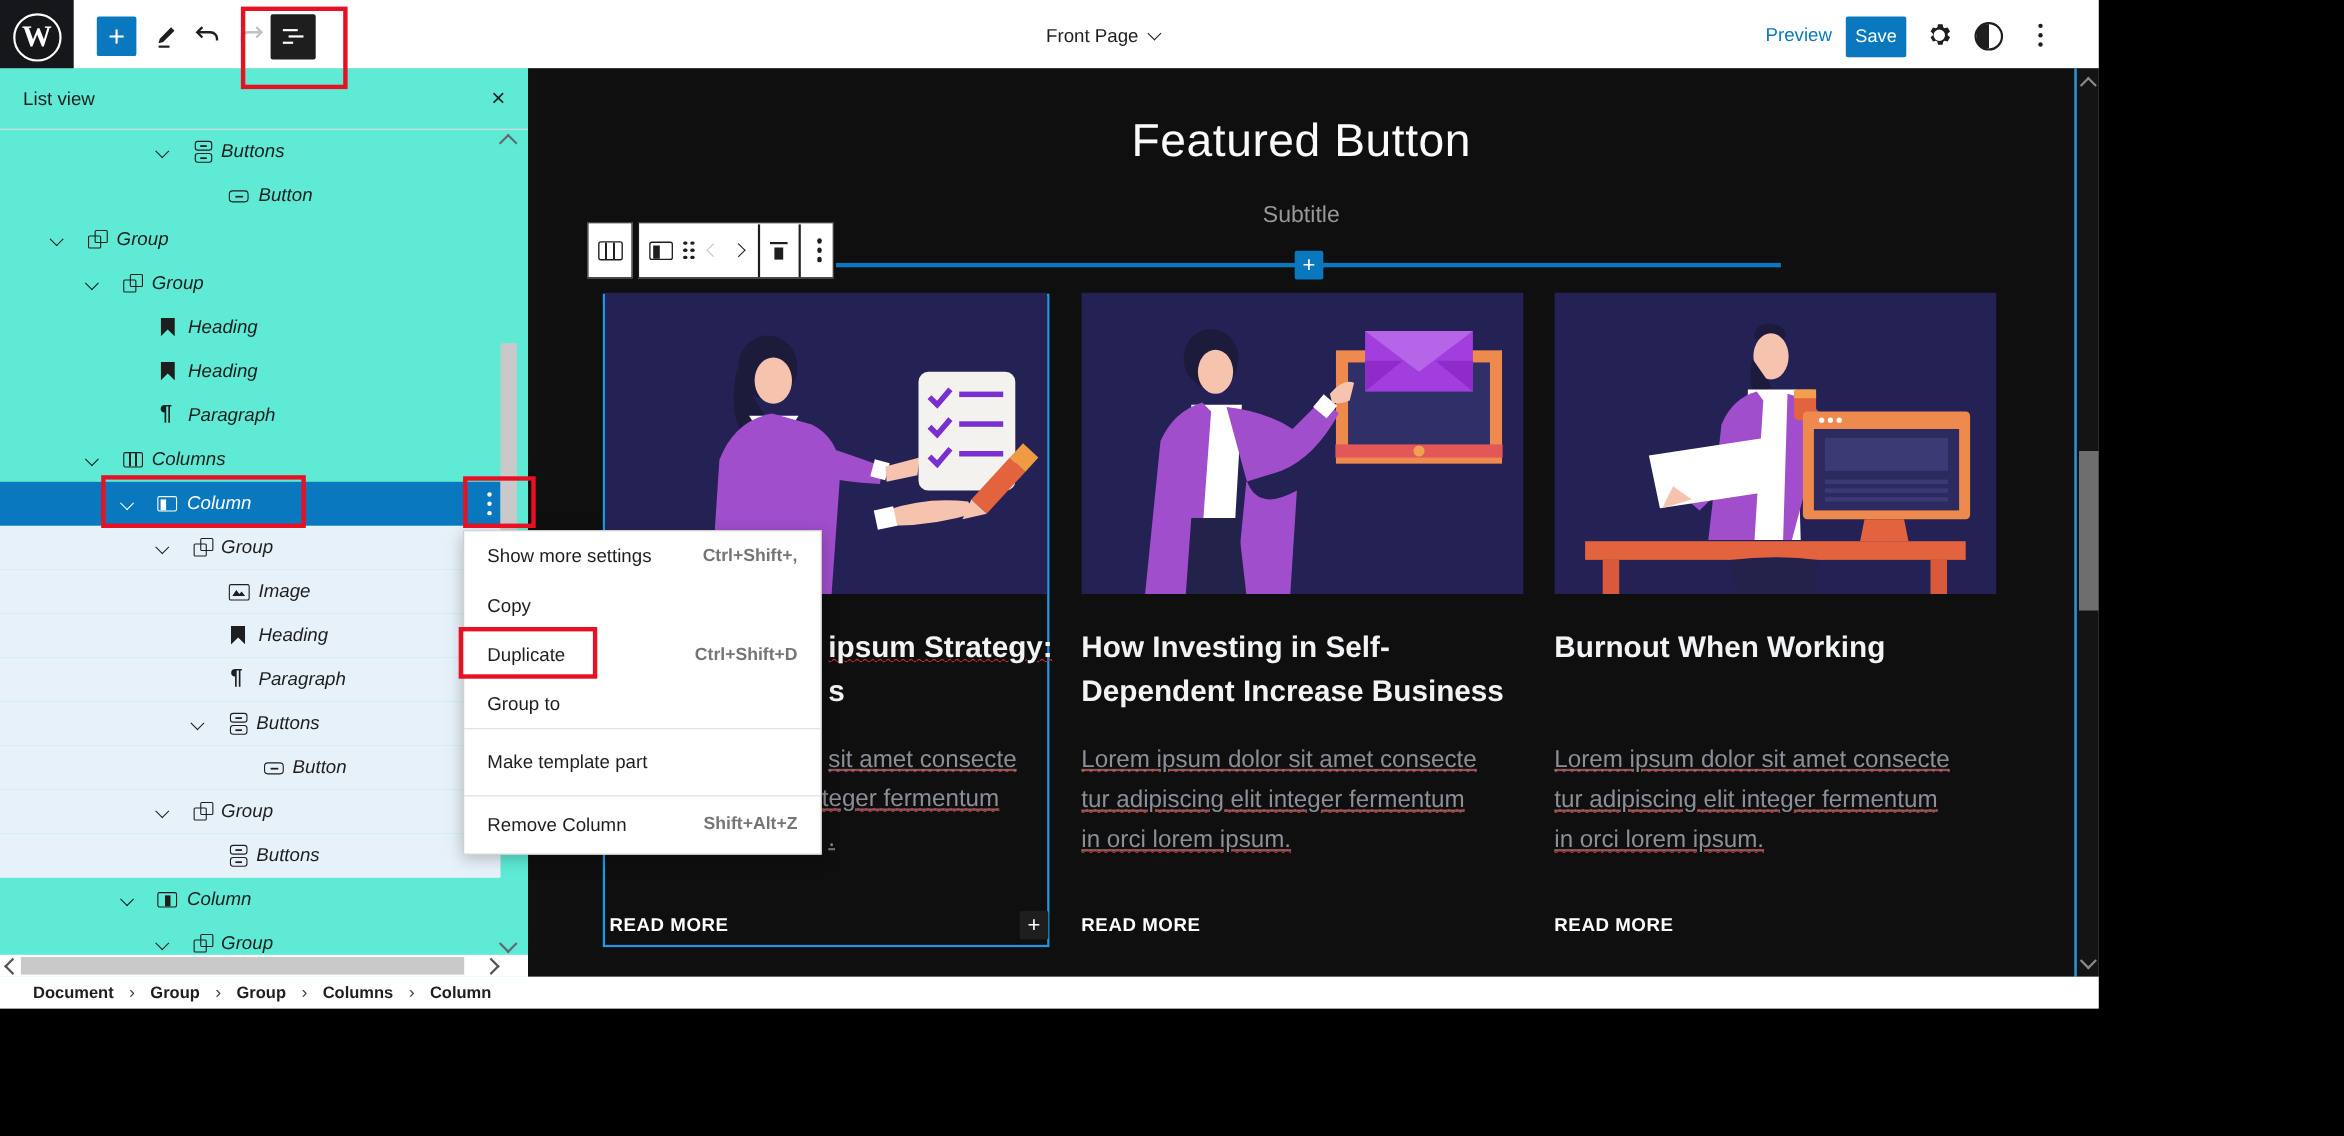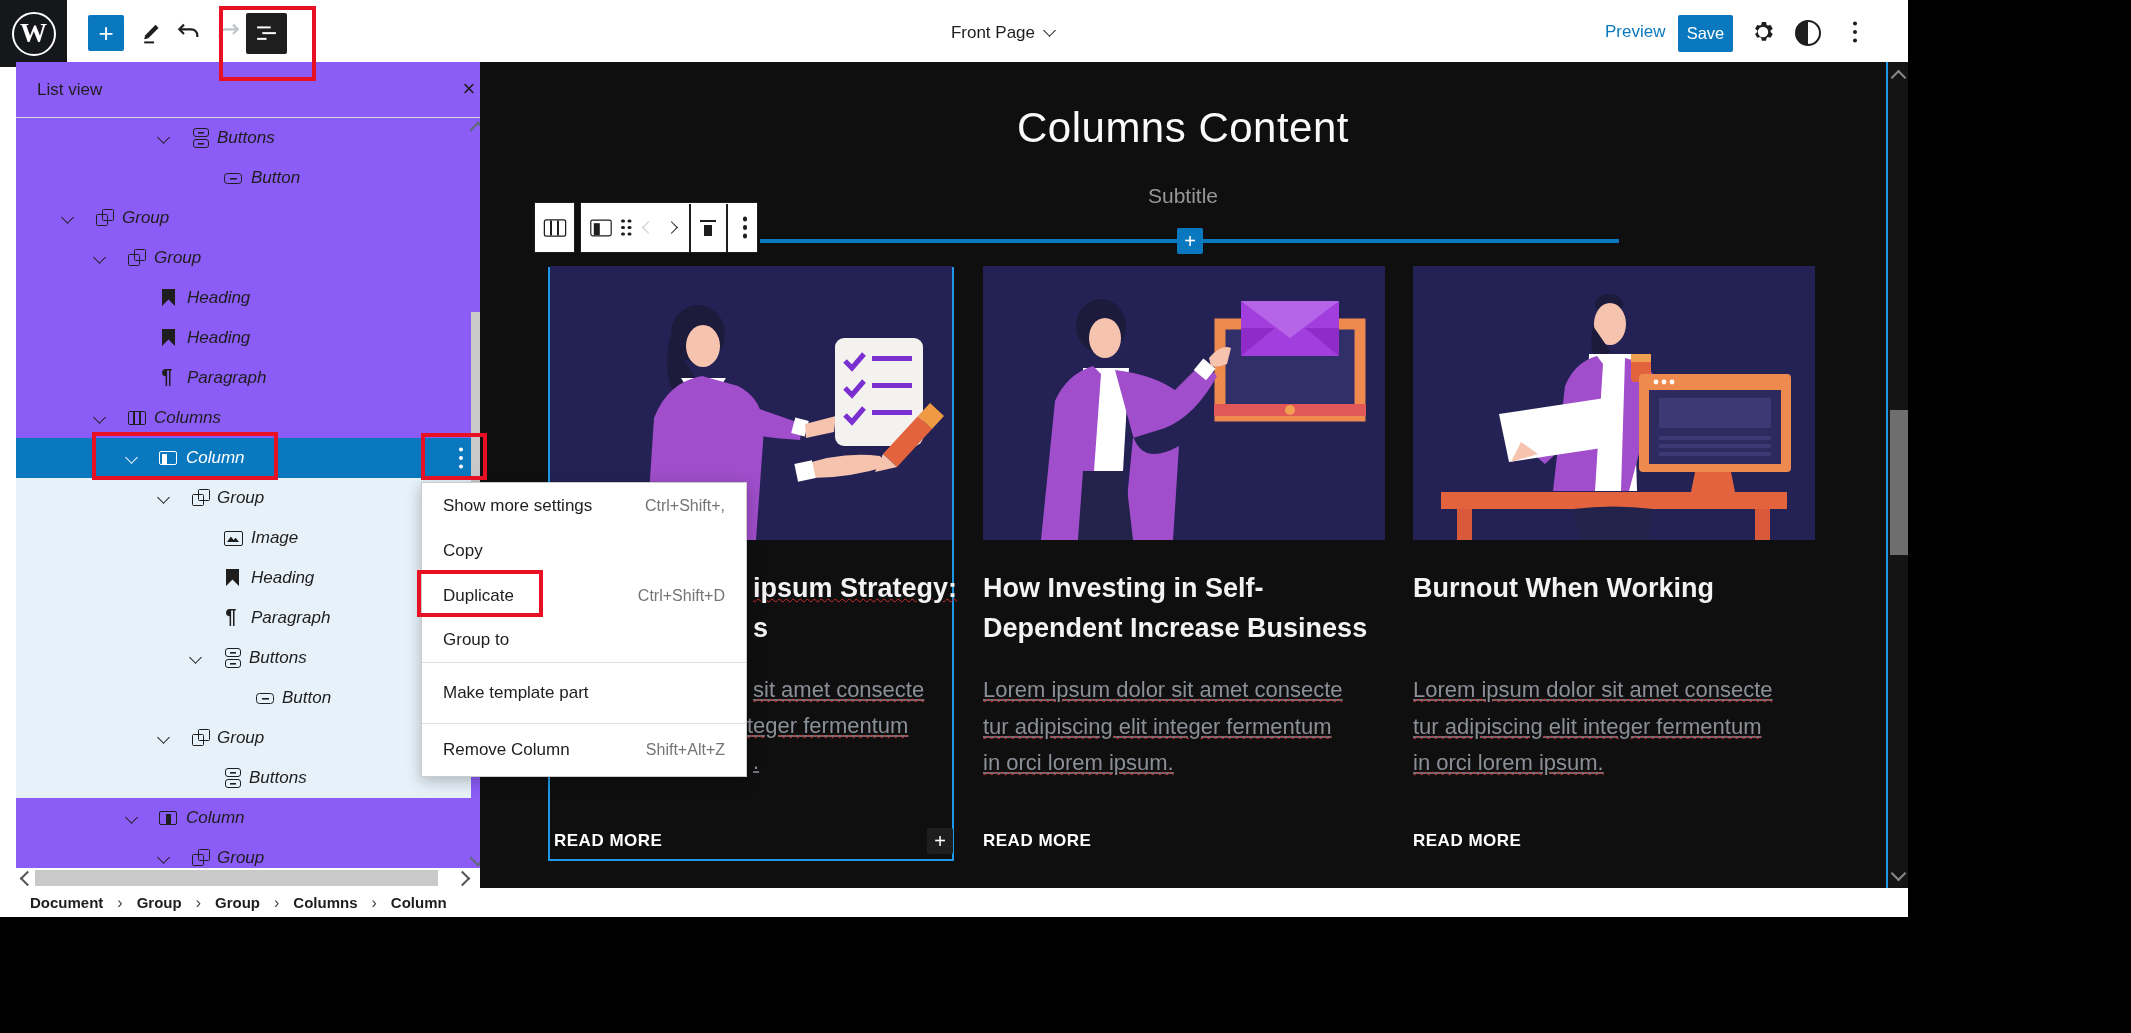--- a/index.html
+++ b/index.html
@@ -18,21 +18,21 @@
   .doc-switcher{position:absolute;left:854px;top:18px;width:200px;height:30px;display:flex;align-items:center;justify-content:flex-end;gap:10px;}
   .doc-title{font-size:17px;color:#1e1e1e;}
   .chevD{display:inline-block;width:8px;height:8px;border-right:1.7px solid #1e1e1e;border-bottom:1.7px solid #1e1e1e;transform:rotate(45deg);margin-top:-5px;}
   .preview-lnk{position:absolute;left:1605px;top:22px;font-size:17px;color:#0a78be;cursor:pointer;}
   .save-btn{position:absolute;left:1678px;top:15px;width:55px;height:37px;background:#0a78be;border-radius:2px;color:#fff;
             display:flex;align-items:center;justify-content:center;font-size:16.5px;cursor:pointer;}
   .vdots{width:4.4px;height:4.4px;border-radius:50%;background:#1e1e1e;box-shadow:0 8.5px 0 #1e1e1e,0 -8.5px 0 #1e1e1e;}
   .contrast{width:22px;height:22px;border:2.2px solid #1e1e1e;border-radius:50%;background:linear-gradient(90deg,#1e1e1e 0 50%,transparent 50%);}
 
   
-  .panel{position:absolute;left:16px;top:62px;width:480px;height:826px;background:#8b5cf6;}
+  .panel{position:absolute;left:0;top:62px;width:480px;height:826px;background:#5eead4;}
   .panel-head{position:absolute;left:0;top:0;width:100%;height:55px;border-bottom:1px solid #ddd;}
   .panel-title{position:absolute;left:21px;top:18px;font-size:17px;color:#1e1e1e;}
   .panel-x{position:absolute;left:438px;top:12px;width:30px;height:30px;font-size:22px;color:#1e1e1e;display:flex;align-items:center;justify-content:center;cursor:pointer;}
   .row{position:absolute;left:0;width:455px;height:40px;color:#1e1e1e;cursor:pointer;font-style:italic;}
   .row.kid{background:#e7f1f9;}
   .row.sel{background:#0a78be;color:#fff;width:455px;}
   .row .chev{position:absolute;top:15px;width:8px;height:8px;border-right:1.7px solid currentColor;border-bottom:1.7px solid currentColor;transform:rotate(45deg);}
   .row .lbl{position:absolute;top:10px;font-size:17px;}
   .ic{position:absolute;top:8px;width:24px;height:24px;}
   .ic-group::before{content:"";position:absolute;left:3px;top:8px;width:10px;height:10px;border:1.6px solid currentColor;border-radius:1.5px;}
@@ -104,21 +104,21 @@
 
   
   .crumbs{position:absolute;left:0;top:888px;width:1908px;height:29px;background:#fff;display:flex;align-items:center;gap:14px;padding-left:30px;box-sizing:border-box;}
   .crumb{font-size:15px;color:#1e1e1e;cursor:pointer;font-weight:bold;}
   .crumb-sep{font-size:16px;color:#444;}
 
   
   .menu{position:absolute;left:421px;top:482px;width:326px;background:#fff;border:1px solid #ccc;box-shadow:0 4px 14px rgba(0,0,0,.25);
         z-index:40;box-sizing:border-box;}
   .mi{display:flex;align-items:center;justify-content:space-between;padding:0 21px;font-size:17px;color:#1e1e1e;cursor:pointer;}
-  .mi .sc{color:#757575;font-size:16px;}
+  .mi .sc{color:#757575;font-size:16px;font-weight:bold;}
   .m-div{height:1px;background:#ddd;}
 
   
   .anno{position:absolute;border:4px solid #e81123;box-sizing:border-box;z-index:60;pointer-events:none;}
 
   .blackR{position:absolute;left:1908px;top:0;width:223px;height:1033px;background:#000;}
   .blackB{position:absolute;left:0;top:917px;width:1908px;height:116px;background:#000;}
 </style>
 </head>
 <body>
@@ -274,21 +274,21 @@
     <span class="vsb-th"></span>
     <span class="vsb-dn"></span>
     <div class="hsb">
       <span class="hsb-l"></span>
       <span class="hsb-th"></span>
       <span class="hsb-r"></span>
     </div>
   </div>
 
   <div class="canvas">
-    <div class="fc-heading">Columns Content</div>
+    <div class="fc-heading">Featured Button</div>
     <div class="fc-sub">Subtitle</div>
 
     <div class="blk-tb tb1">
       <span class="ic ic-columns" style="transform:scale(1.25)"></span>
     </div>
     <div class="blk-tb tb2">
       <span class="tbi" style="margin-left:8px">
             <span class="ic ic-column fl" style="transform:scale(1.2)"></span>
           </span>
       <span class="tbi">

